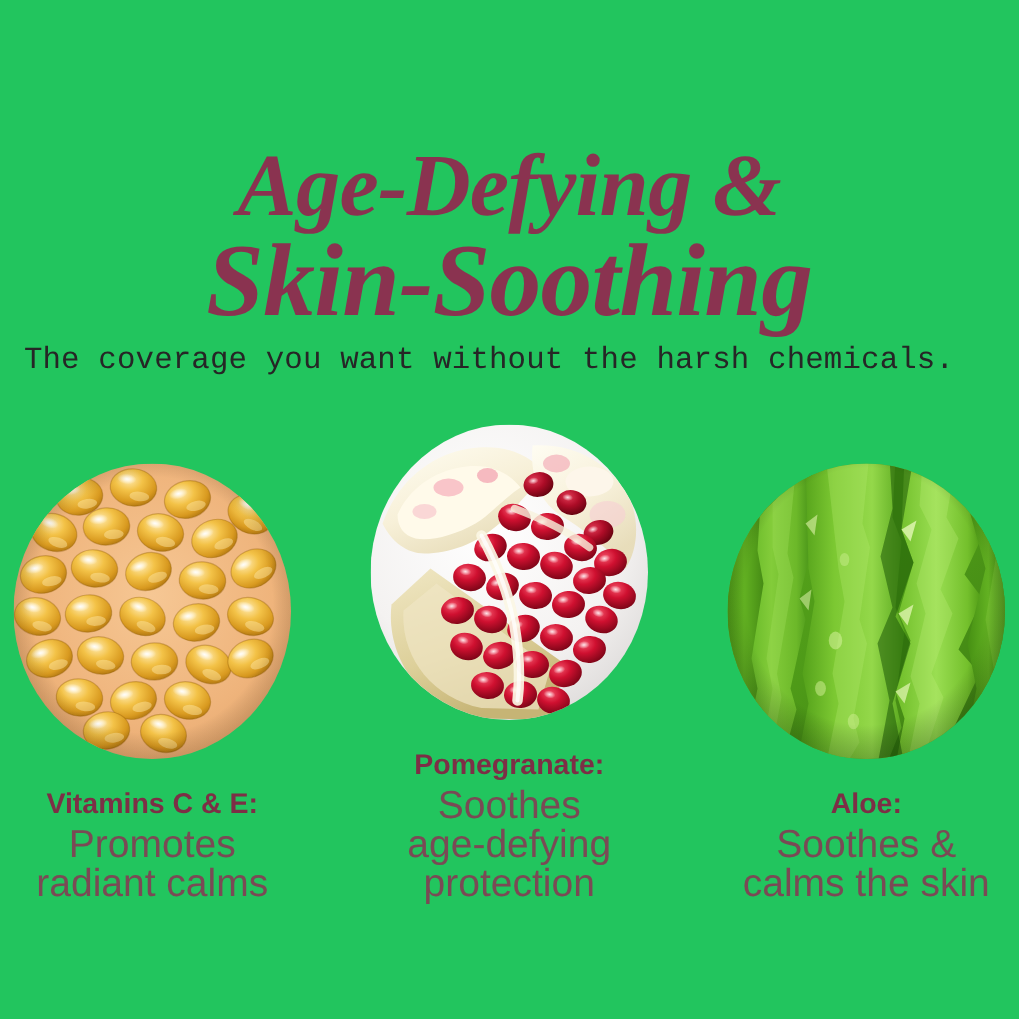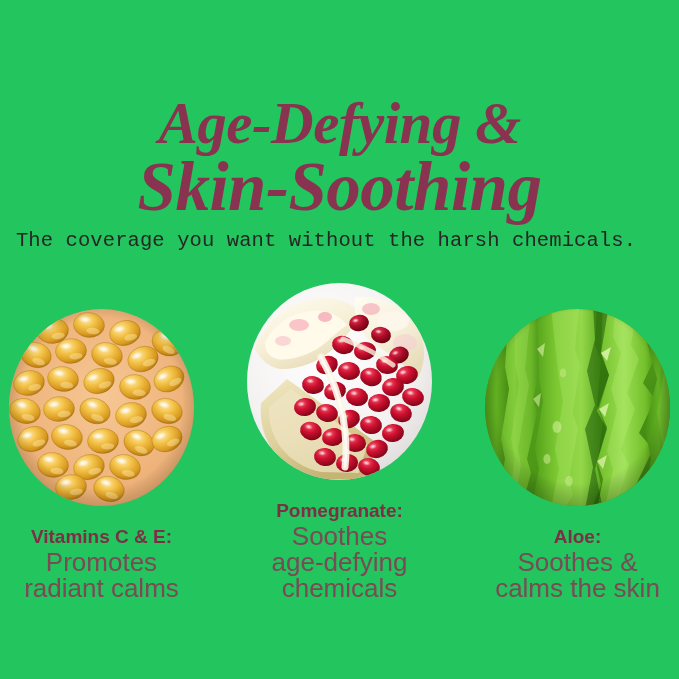--- a/index.html
+++ b/index.html
@@ -296,21 +296,21 @@
           <path d="M74 74 C84 92 92 112 96 134 C99 152 100 168 98 184" stroke="#fbf6e4" stroke-width="7" fill="none" opacity="0.92" stroke-linecap="round"></path>
           <path d="M74 74 C84 92 92 112 96 134 C99 152 100 168 98 184" stroke="#ffffff" stroke-width="2.6" fill="none" opacity="0.75" stroke-linecap="round"></path>
           <path d="M96 56 C112 62 130 70 146 82" stroke="#f8f2dd" stroke-width="5" fill="none" opacity="0.8" stroke-linecap="round"></path>
         </svg>
       </div>
       <div class="caption">
         <span class="cap-title">Pomegranate:</span>
         <span class="cap-body">
           <span class="cap-body-line">Soothes</span>
           <span class="cap-body-line">age-defying</span>
-          <span class="cap-body-line">chemicals</span>
+          <span class="cap-body-line">protection</span>
         </span>
       </div>
     </div>
 
     <div class="column">
       <div class="circle">
         <svg viewBox="0 0 185 197" preserveAspectRatio="none" aria-hidden="true">
           <defs>
             <linearGradient id="aloeBg" x1="0%" y1="0%" x2="100%" y2="100%">
               <stop offset="0%" stop-color="#5aa81d"></stop>

